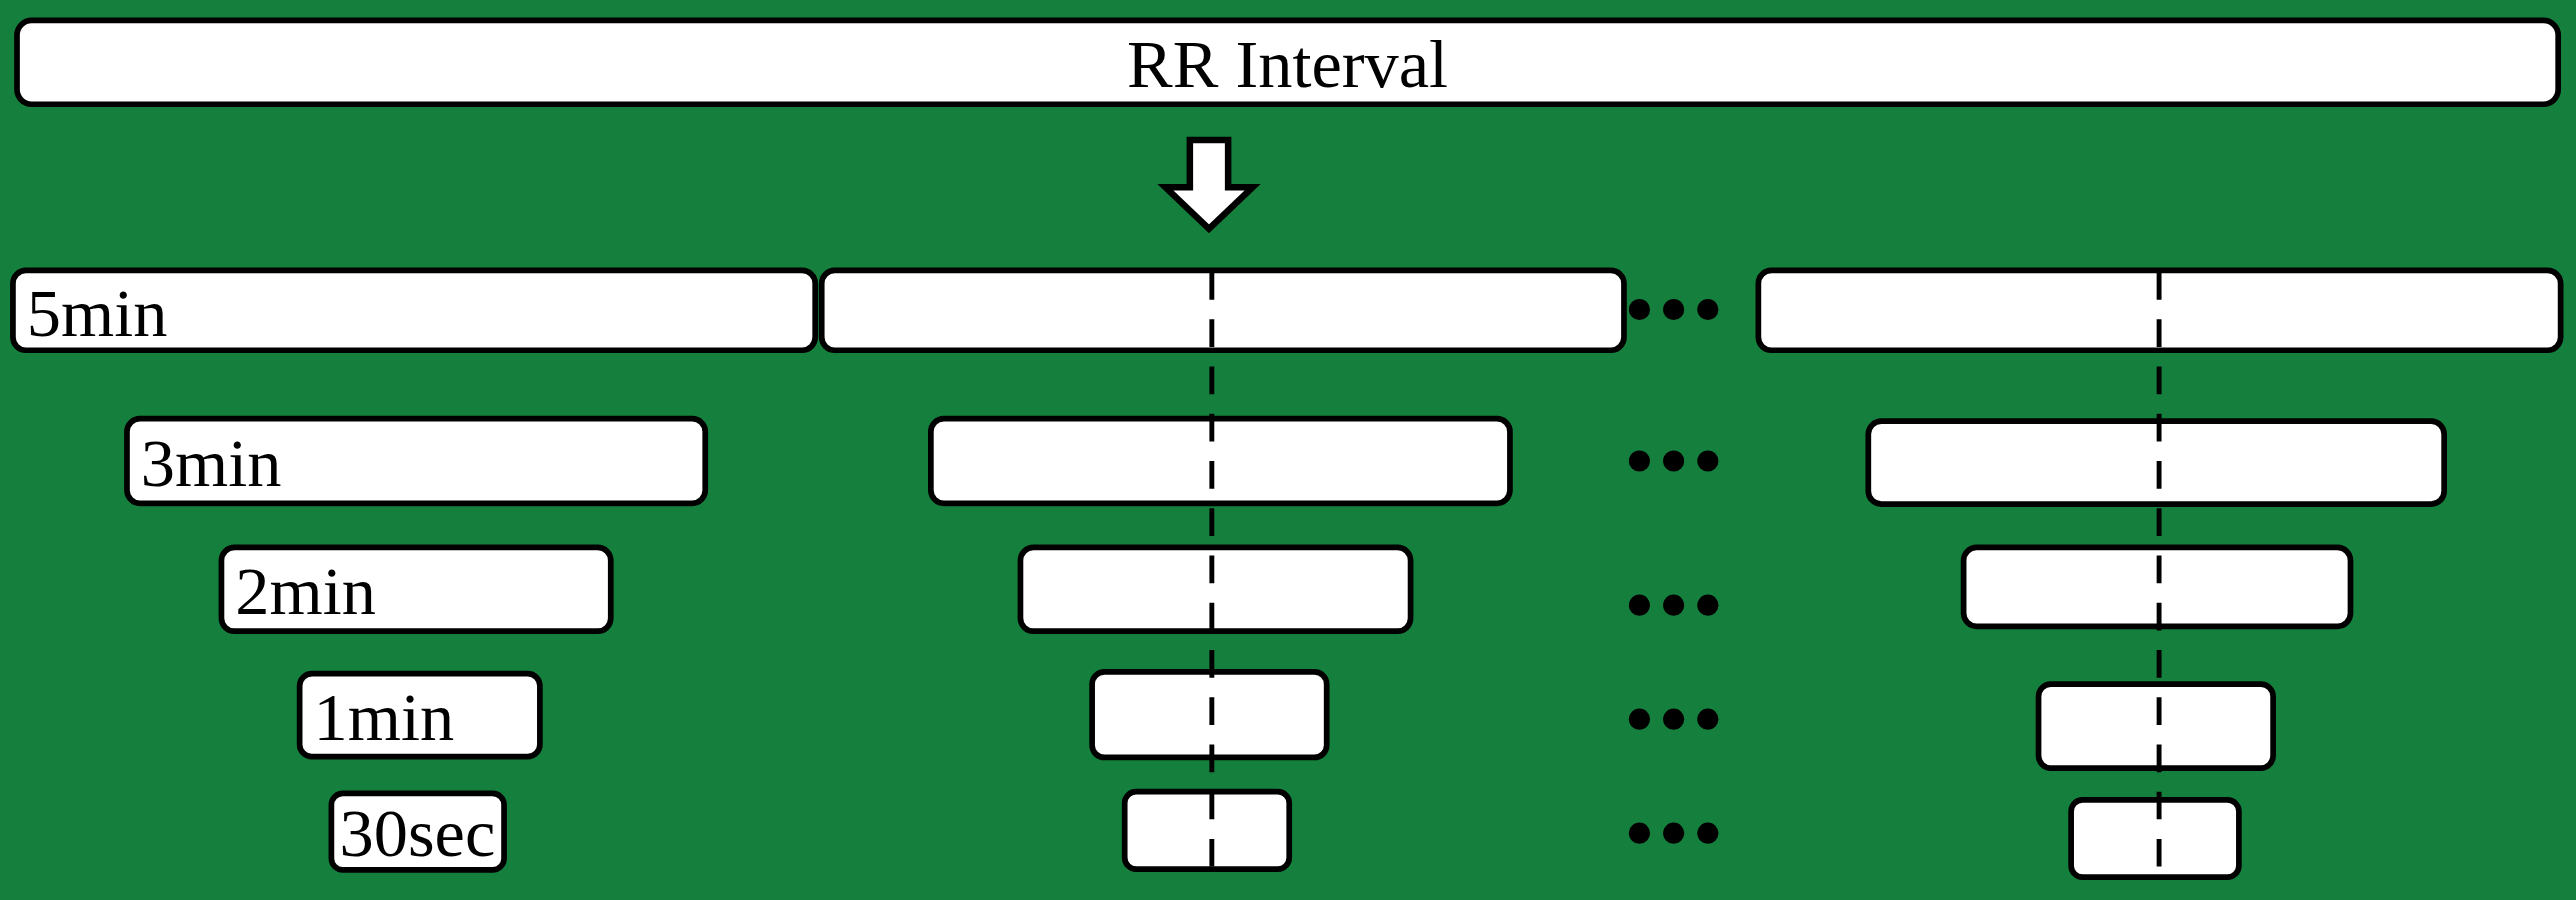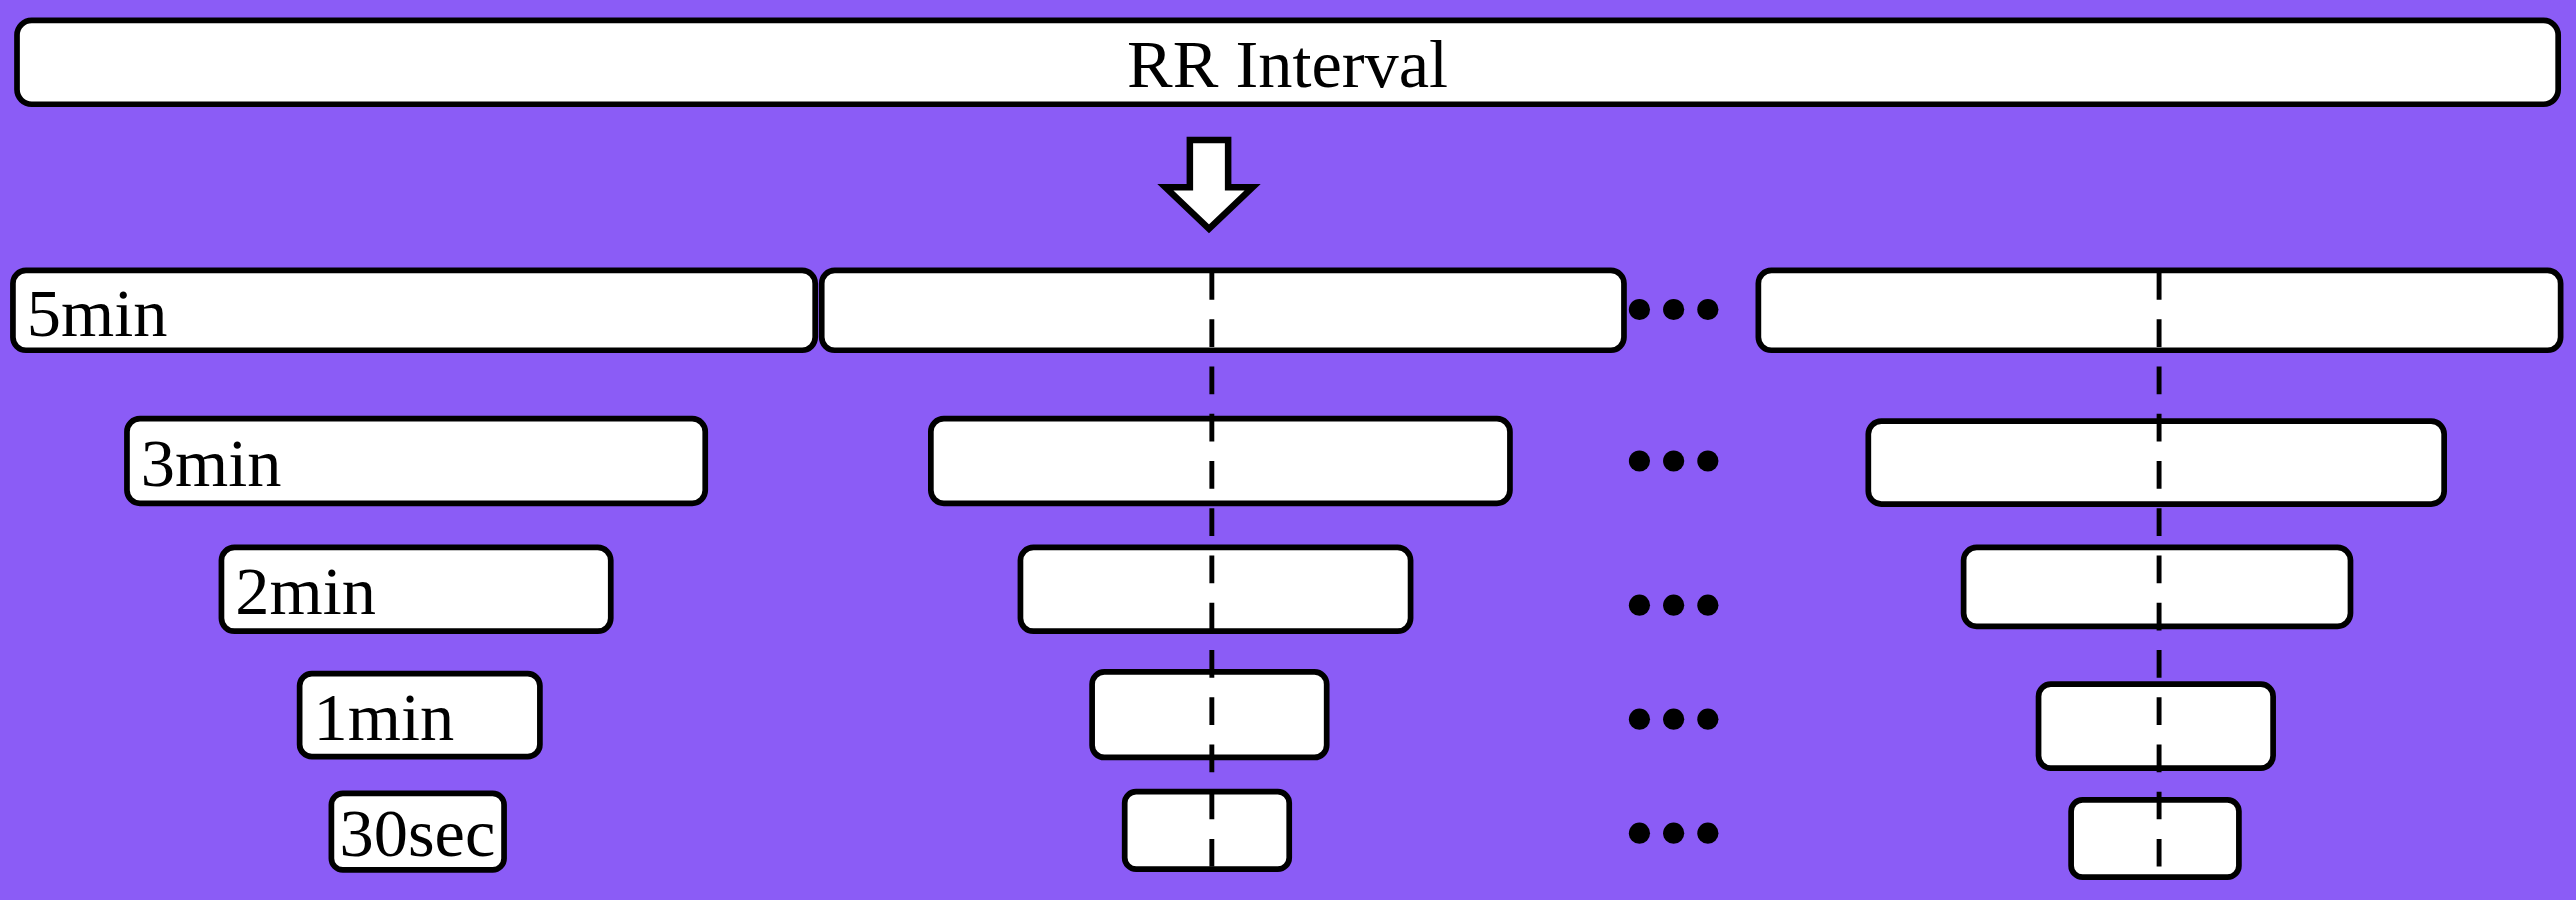--- a/index.html
+++ b/index.html
@@ -4,21 +4,21 @@
 <style>
   html, body {
     margin: 0;
     padding: 0;
     background: #ffffff;
   }
   .stage {
     position: relative;
     width: 2576px;
     height: 900px;
-    background: #8b5cf6;
+    background: #15803d;
   }
   svg { display: block; }
   .box {
     fill: #ffffff;
     stroke: #000000;
     stroke-width: 7;
   }
   .dash-line {
     stroke: #000000;
     stroke-width: 6;

